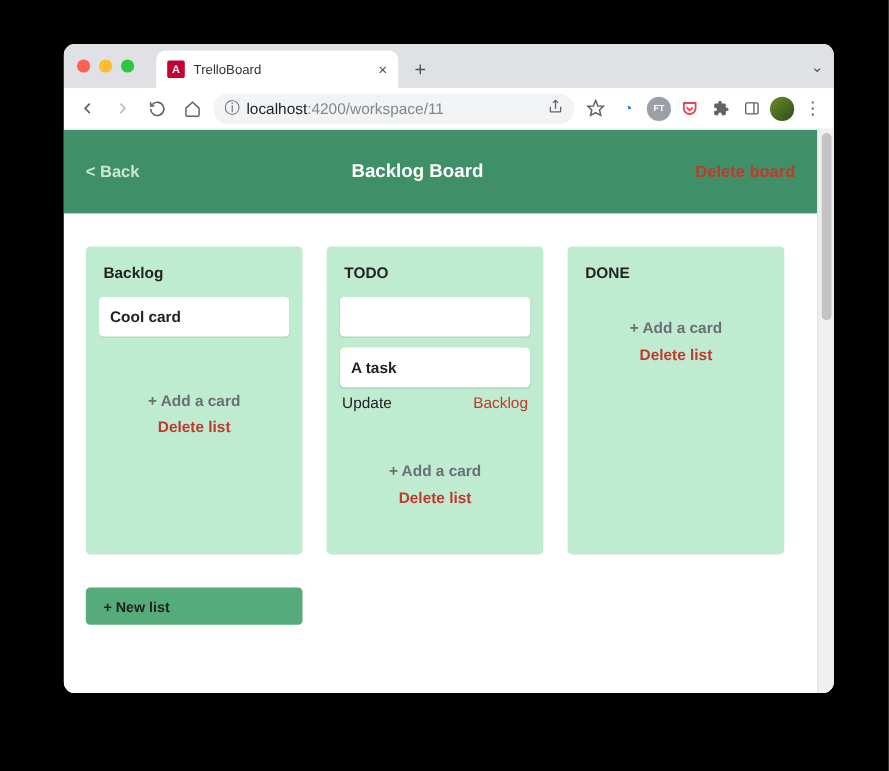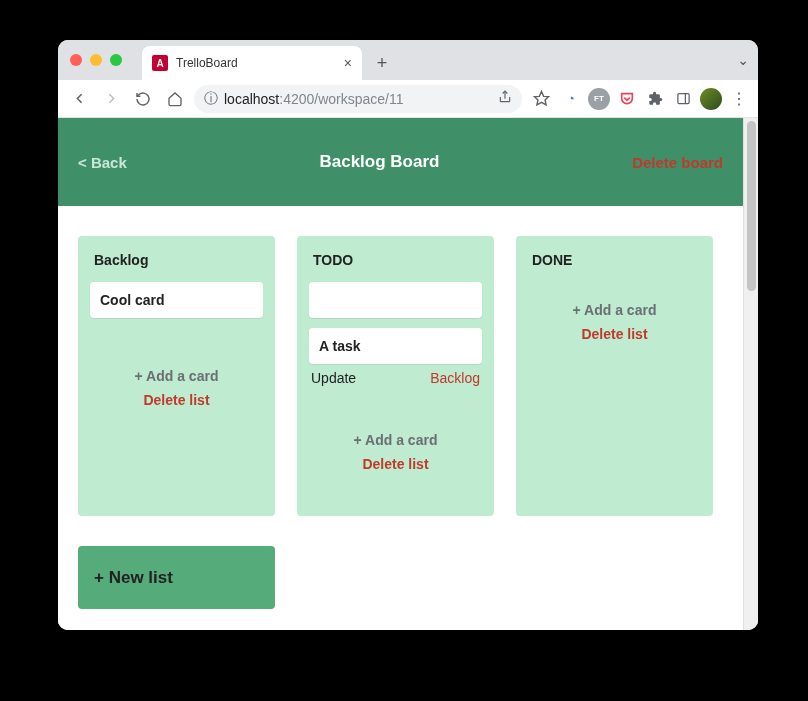--- a/index.html
+++ b/index.html
@@ -68,21 +68,21 @@
 .kebab{ width:22px; display:flex; align-items:center; justify-content:center; color:#5f6368; font-size:16px; cursor:pointer;}
 
 
 .viewport{ flex:1; background:#fff; overflow:hidden; position:relative; display:flex; }
 .app{ flex:1; display:flex; flex-direction:column; background:#fff; overflow:auto;}
 .vscroll{ width:15px; background:#f0f0f0; border-left:1px solid #e0e0e0;}
 .vscroll .thumb{ width:9px; margin:3px auto; background:#c4c4c4; border-radius:5px; height:170px;}
 
 .board-header{
   background:#3f9068; color:#fff;
-  height:88px; display:flex; align-items:center; justify-content:space-between;
+  height:76px; display:flex; align-items:center; justify-content:space-between;
   padding:0 20px;
 }
 .back-link{ color:#c9e6d6; font-weight:600; font-size:15px; cursor:pointer;}
 .board-title{ font-weight:700; font-size:17px; color:#fff;}
 .delete-board{ color:#c0392b; font-weight:700; font-size:15px; cursor:pointer;}
 
 .lists-row{
   display:flex; gap:22px; padding:30px 20px 0 20px; align-items:flex-start;
 }
 .list{
@@ -99,22 +99,22 @@
 .card-input{ height:36px; border:none; outline:none; width:100%; font-family:inherit;}
 .card-actions{ display:flex; justify-content:space-between; font-size:14px; padding:0 2px 6px 2px;}
 .card-actions .upd{ color:#222; font-weight:500; cursor:pointer;}
 .card-actions .del{ color:#c0392b; font-weight:500; cursor:pointer;}
 .list-footer-fixed{ margin-top:40px; text-align:center;}
 .add-card{ color:#6a6f73; font-weight:600; font-size:14px; cursor:pointer; display:block; margin-bottom:8px;}
 .delete-list{ color:#c0392b; font-weight:700; font-size:14px; cursor:pointer; display:block;}
 
 .new-list-btn{
   margin:30px 0 0 20px;
-  width:197px; height:63px; background:#56ab7a; color:#222;
-  border:none; border-radius:4px; font-weight:700; font-size:17px;
+  width:197px; height:34px; background:#56ab7a; color:#222;
+  border:none; border-radius:4px; font-weight:700; font-size:13px;
   text-align:left; padding-left:16px; cursor:pointer;
 }
 </style>
 </head>
 <body>
 
 <div class="browser-window">
 
   <div class="tab-bar">
     <div class="traffic-lights">

